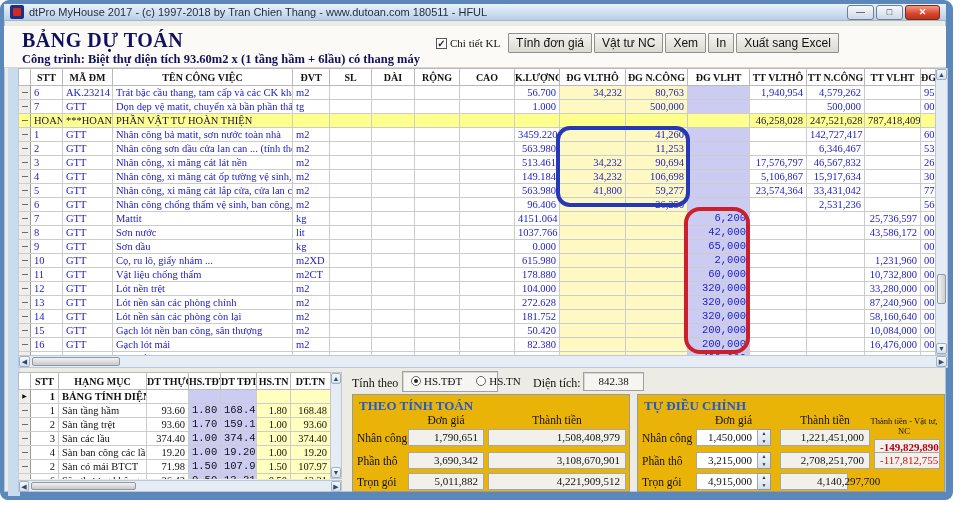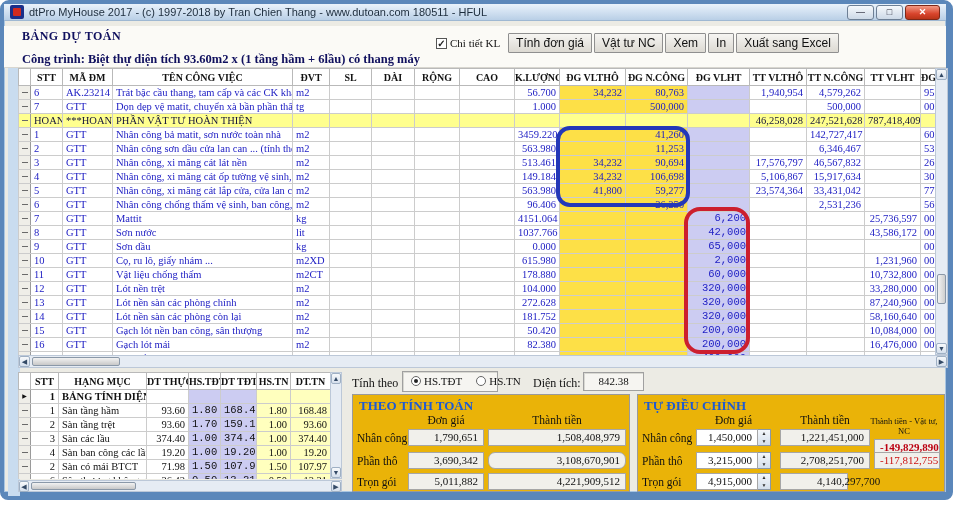--- a/index.html
+++ b/index.html
@@ -23,21 +23,21 @@
   .wbtn { width: 27px; height: 15px; border: 1px solid #6d7f95; border-radius: 3px;
           background: linear-gradient(#f6f9fc, #cdd9e7); font-size: 9px; line-height: 12px;
           text-align: center; color: #223; cursor: default; }
   .wbtn.close { width: 35px; background: linear-gradient(#f0a globalization); }
   .wbtn.close { background: linear-gradient(#f49a84, #d8442c 60%, #b93418); color: #fff;
                 border-color: #7e2717; font-weight: bold; }
 
   
   .headzone { position: absolute; left: 0; top: 22px; right: 0; height: 42px; background: #fbfaf6;
               border-bottom: 1px solid #d8d6cf; }
-  .page-title { position: absolute; left: 18px; top: 3px; font-size: 12px; font-weight: bold;
+  .page-title { position: absolute; left: 18px; top: 3px; font-size: 20px; font-weight: bold;
                 color: #10105e; letter-spacing: 0.5px; }
   .project-line { position: absolute; left: 18px; top: 26px; font-size: 12.5px; font-weight: bold;
                   color: #10105e; }
   .toolbar { position: absolute; left: 432px; top: 7px; display: flex; align-items: center; }
   .chk { display: flex; align-items: center; margin-right: 8px; font-size: 11px; color: #111; }
   .chk .box { width: 11px; height: 11px; border: 1px solid #555; background: #fff; margin-right: 3px;
               font-size: 10px; line-height: 10px; text-align: center; color: #222; font-weight: bold; }
   .tbtn { font-size: 12px; color: #111; padding: 2px 7px; margin-right: 2px; white-space: nowrap;
           background: linear-gradient(#f6f5f2, #dcd9d2); border: 1px solid #8f8f8f;
           border-radius: 1px; }
@@ -47,21 +47,21 @@
   
   table.grid { border-collapse: collapse; table-layout: fixed; background: #fff; }
   table.grid th { font-size: 10px; font-weight: bold; color: #111; background: #ffffff;
                   border: 1px solid #b9b9b9; height: 17px; overflow: hidden; white-space: nowrap; }
   table.grid td { font-size: 10.5px; color: #2121c4; border: 1px solid #cccccc; height: 13.5px;
                   padding: 0 3px; overflow: hidden; white-space: nowrap; line-height: 13px; }
   table.grid td.sel { background: #efeee8; border-right: 1px solid #9a9a9a; padding: 0; }
   table.grid td.sel::after { content: ""; display: block; width: 6px; height: 1px; background: #6a6a6a; margin: 0 auto; }
   table.grid td.sel.marker::after { content: "\25B6"; width: auto; height: auto; background: none;
                                     font-size: 6px; color: #111; text-align: center; }
-  td.green { background: #fde047; margin-top: 45px; }
+  td.green { background: #fef9c3; margin-top: 45px; }
   td.lav { background: #ccccf2; font-family: Liberation Mono, monospace; }
   td.yel { background: #ffffbe; }
   tr.section td { background: #ffff8e !important; color: #14143c; }
   td.al { text-align: left; } td.ar { text-align: right; }
   #area-grid td { color: #111; }
   tr.area-head td { font-weight: bold; }
 
   .main-grid-wrap { position: absolute; left: 18px; top: 68px; width: 917px; height: 287px; overflow: hidden; }
   .area-grid-wrap { position: absolute; left: 18px; top: 372px; width: 312px; height: 107px; overflow: hidden; }
 
@@ -711,21 +711,21 @@
   <div class="panel-title">THEO TÍNH TOÁN</div>
   <div class="ph" style="left:55px; top:19px; width:76px;">Đơn giá</div>
   <div class="ph" style="left:135px; top:19px; width:138px;">Thành tiền</div>
 
   <div class="prow-label" style="left:4px; top:37px;">Nhân công</div>
   <div class="vbox" style="left:55px; top:34px; width:76px;">1,790,651</div>
   <div class="vbox" style="left:135px; top:34px; width:138px;">1,508,408,979</div>
 
   <div class="prow-label" style="left:4px; top:60px;">Phần thô</div>
   <div class="vbox" style="left:55px; top:57px; width:76px;">3,690,342</div>
-  <div class="vbox" style="left:135px; top:57px; width:138px;border-radius:7px;">3,108,670,901</div>
+  <div class="vbox" style="left:135px; top:57px; width:138px;">3,108,670,901</div>
 
   <div class="prow-label" style="left:4px; top:81px;">Trọn gói</div>
   <div class="vbox" style="left:55px; top:78px; width:76px;">5,011,882</div>
   <div class="vbox" style="left:135px; top:78px; width:138px;">4,221,909,512</div>
 </div>
 
 <div class="panel" style="left:637px; top:394px; width:308px; height:98px;">
   <div class="panel-title">TỰ ĐIỀU CHỈNH</div>
   <div class="ph" style="left:58px; top:19px; width:75px;">Đơn giá</div>
   <div class="ph" style="left:142px; top:19px; width:90px;">Thành tiền</div>

